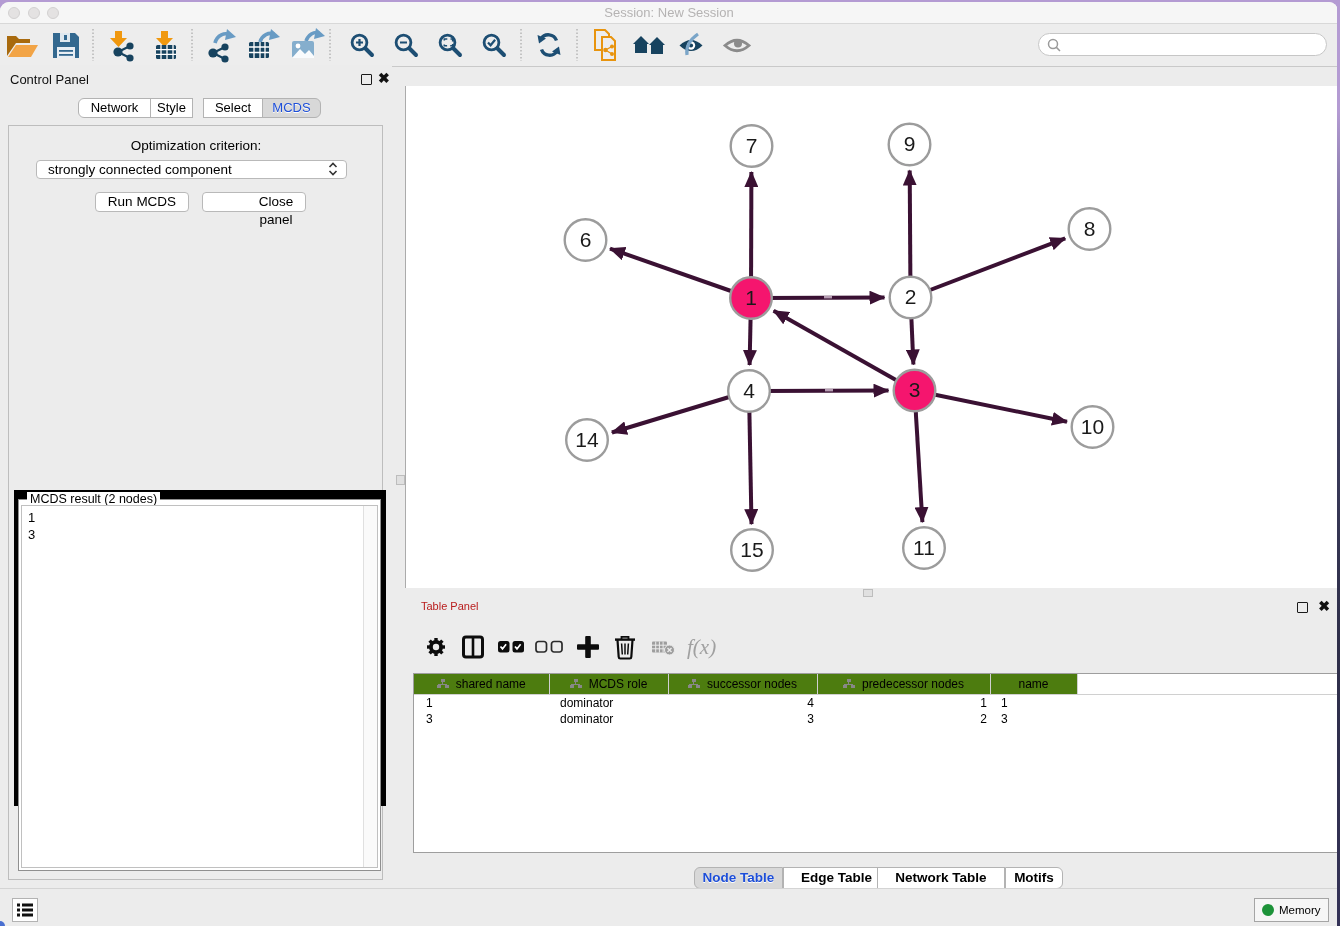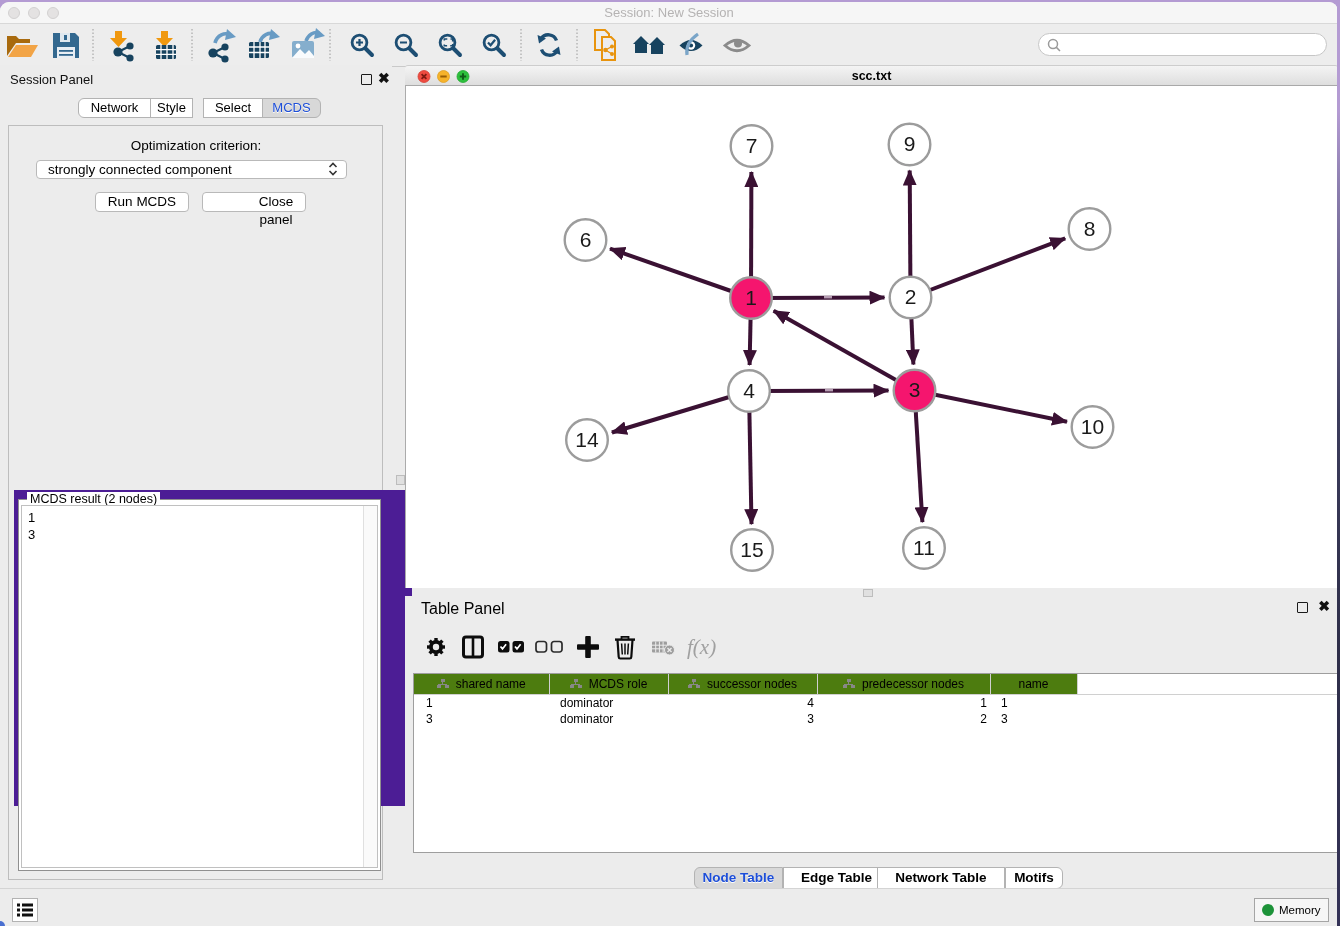--- a/index.html
+++ b/index.html
@@ -14,34 +14,34 @@
   #search{position:absolute;left:1038px;top:9px;width:289px;height:23px;background:#fff;border:1px solid #c6c6c6;border-radius:12px;box-sizing:border-box;}
   
   #cpanel{position:absolute;left:0;top:63px;width:392px;height:823px;background:#ececec;}
   #cp-title{position:absolute;left:10px;top:7px;font-size:13px;color:#111;}
   .tab{position:absolute;box-sizing:border-box;border:1px solid #b3b3b3;background:#fff;font-size:13px;color:#000;text-align:center;height:20px;line-height:18px;}
   .tabsel{background:#d8d8d8;color:#1d4ed8;text-shadow:0 1px 0 #fff;border-color:#b3b3b3;}
   #cp-box{position:absolute;left:8px;top:60px;width:375px;height:755px;border:1px solid #bdbdbd;background:#ececec;box-sizing:border-box;}
   #optlabel{position:absolute;left:0;top:73px;width:100%;text-align:center;font-size:13.5px;color:#000;}
   #combo{position:absolute;left:36px;top:95px;width:311px;height:19px;background:#fff;border:1px solid #b9b9b9;border-radius:4px;box-sizing:border-box;font-size:13.5px;line-height:17px;padding-left:11px;color:#000;}
   .btn{position:absolute;height:20px;background:#fff;border:1px solid #b9b9b9;border-radius:4px;box-sizing:border-box;font-size:13.5px;text-align:center;line-height:18px;color:#000;}
-  #resultwrap{position:absolute;left:14px;top:425px;width:372px;height:316px;background:#4c1d95;padding-left:26px;}
+  #resultwrap{position:absolute;left:14px;top:425px;width:372px;height:316px;background:#000000;}
   #fieldset{position:absolute;left:4px;top:9px;width:363px;height:372px;border:1px solid #8f8f8f;box-sizing:border-box;background:#fff;}
   #legend{position:absolute;left:8px;top:-8px;background:#fff;font-size:12.5px;padding:0 3px;color:#000;}
   #mcdsta{position:absolute;left:2px;top:5px;right:2px;bottom:2px;border:1px solid #c0c0c0;}
   #mcdstext{position:absolute;left:0;top:0;right:14px;bottom:0;font-size:13px;line-height:17px;padding:3px 0 0 6px;color:#000;}
   #mcdssb{position:absolute;top:0;right:0;width:13px;bottom:0;background:#fafafa;border-left:1px solid #e0e0e0;}
   
   #netwin{position:absolute;left:405px;top:63px;width:933px;height:523px;}
   #nettb{position:absolute;left:0;top:0;width:100%;height:21px;background:linear-gradient(#f4f4f4,#dedede);border-top:1px solid #cdcdcd;border-bottom:1px solid #a9a9a9;box-sizing:border-box;border-radius:3px 3px 0 0;}
   #nettitle{position:absolute;top:3px;left:0;width:100%;text-align:center;font-size:12.5px;font-weight:bold;color:#000;}
   #netcanvas{position:absolute;left:0;top:21px;width:933px;height:502px;background:#fff;border-left:1px solid #ababab;box-sizing:border-box;}
   
   #tpanel{position:absolute;left:405px;top:594px;width:933px;height:293px;background:#ececec;}
-  #tp-title{position:absolute;left:16px;top:4px;font-size:16px;color:#000000;}
+  #tp-title{position:absolute;left:16px;top:4px;font-size:11px;color:#b91c1c;}
   #ttable{position:absolute;left:8px;top:77px;width:1323px;height:180px;background:#fff;border:1px solid #9e9e9e;box-sizing:border-box;}
   
   #statusbar{position:absolute;left:0;top:886px;width:1338px;height:38px;background:#ececec;border-top:1px solid #d4d4d4;}
   #thead th{background:#4d7c0f;border:1px solid #d0d0d0;border-top:none;height:20px;font-weight:normal;font-size:12px;padding:0;text-align:center;white-space:nowrap;overflow:hidden;}
   #thead th:first-child{border-left:none;}
   #thead th.nob{border-right:none;background:#fff;border-bottom:1px solid #d0d0d0;}
   .hico{display:inline-block;width:12px;height:10px;margin-right:7px;vertical-align:-1px;background:
     linear-gradient(#888,#888) 4px 0/4px 3px no-repeat,
     linear-gradient(#888,#888) 0 6px/4px 3px no-repeat,
     linear-gradient(#888,#888) 8px 6px/4px 3px no-repeat,
@@ -194,21 +194,21 @@
     </g>
   </svg>
   <div id="search">
           <svg width="16" height="16" viewBox="0 0 16 16" style="position:absolute;left:7px;top:3px;">
             <circle cx="7" cy="7" r="4.5" fill="none" stroke="#9a9a9a" stroke-width="1.5"></circle>
             <line x1="10.4" y1="10.4" x2="14" y2="14" stroke="#9a9a9a" stroke-width="1.5"></line>
           </svg>
         </div>
   </div>
   <div id="cpanel">
-    <div id="cp-title">Session Panel</div>
+    <div id="cp-title">Control Panel</div>
     <div style="position:absolute;left:361px;top:9px;width:9px;height:9px;border:1.6px solid #1a1a1a;border-radius:1px;"></div>
     <div style="position:absolute;left:378px;top:5px;font-size:14px;font-weight:bold;color:#111;">✖</div>
     <div id="cp-box"></div>
     <div class="tab" style="left:78px;top:33px;width:73px;border-radius:6px 0 0 6px;">Network</div>
     <div class="tab" style="left:150px;top:33px;width:43px;">Style</div>
     <div class="tab" style="left:203px;top:33px;width:60px;">Select</div>
     <div class="tab tabsel" style="left:262px;top:33px;width:59px;border-radius:0 6px 6px 0;">MCDS</div>
     <div id="combo">strongly connected component
       <svg width="10" height="14" viewBox="0 0 10 14" style="position:absolute;right:8px;top:1px;">
             <path d="M1.5,5 L5,1.5 L8.5,5 M1.5,9 L5,12.5 L8.5,9" fill="none" stroke="#333" stroke-width="1.6"></path>
@@ -221,31 +221,20 @@
       <div id="fieldset">
         <div id="legend">MCDS result (2 nodes)</div>
         <div id="mcdsta">
               <div id="mcdstext">1<br>3</div>
         <div id="mcdssb"></div>
             </div>
       </div>
     </div>
   </div>
   <div id="netwin">
-    <div id="nettb">
-      <svg width="80" height="21" viewBox="0 0 80 21" style="position:absolute;left:0;top:0;">
-        <circle cx="19" cy="10.5" r="6" fill="#ee4b40" stroke="#d44036" stroke-width="0.8"></circle>
-        <path d="M16.6,8.1 l4.8,4.8 M21.4,8.1 l-4.8,4.8" stroke="#7e1a12" stroke-width="1.8"></path>
-        <circle cx="38.5" cy="10.5" r="6" fill="#f6b32b" stroke="#dfa023" stroke-width="0.8"></circle>
-        <path d="M35.3,10.5 h6.4" stroke="#985f05" stroke-width="2"></path>
-        <circle cx="58" cy="10.5" r="6" fill="#2dc03c" stroke="#24a834" stroke-width="0.8"></circle>
-        <path d="M54.8,10.5 h6.4 M58,7.3 v6.4" stroke="#105c18" stroke-width="1.9"></path>
-      </svg>
-      <div id="nettitle">scc.txt</div>
-    </div>
     <div id="netcanvas">
     <svg width="933" height="502" viewBox="405 86 933 502">
       <defs>
         <marker id="arr" viewBox="0 0 16 14" refX="15" refY="7" markerWidth="16" markerHeight="14" markerUnits="userSpaceOnUse" orient="auto">
           <path d="M0,0 L16,7 L0,14 z" fill="#3a1133"></path>
         </marker>
       </defs>
       <g stroke="#3a1133" stroke-width="4">
         <line x1="750" y1="298" x2="750.4" y2="172" marker-end="url(#arr)"></line>
         <line x1="750" y1="298" x2="609.0" y2="248.6" marker-end="url(#arr)"></line>

